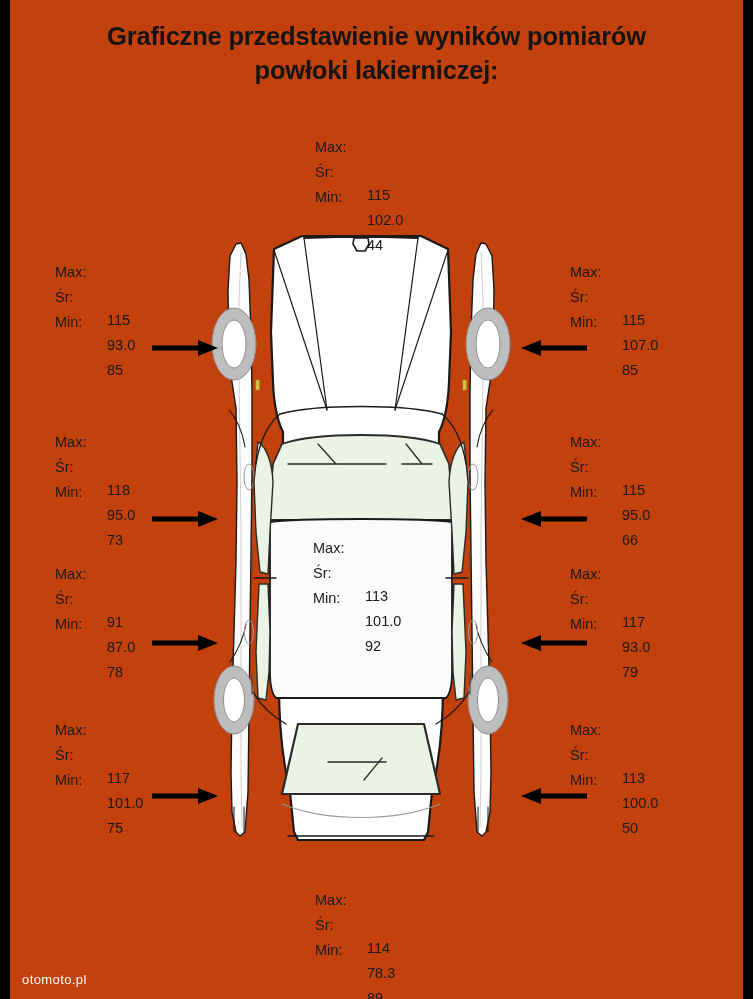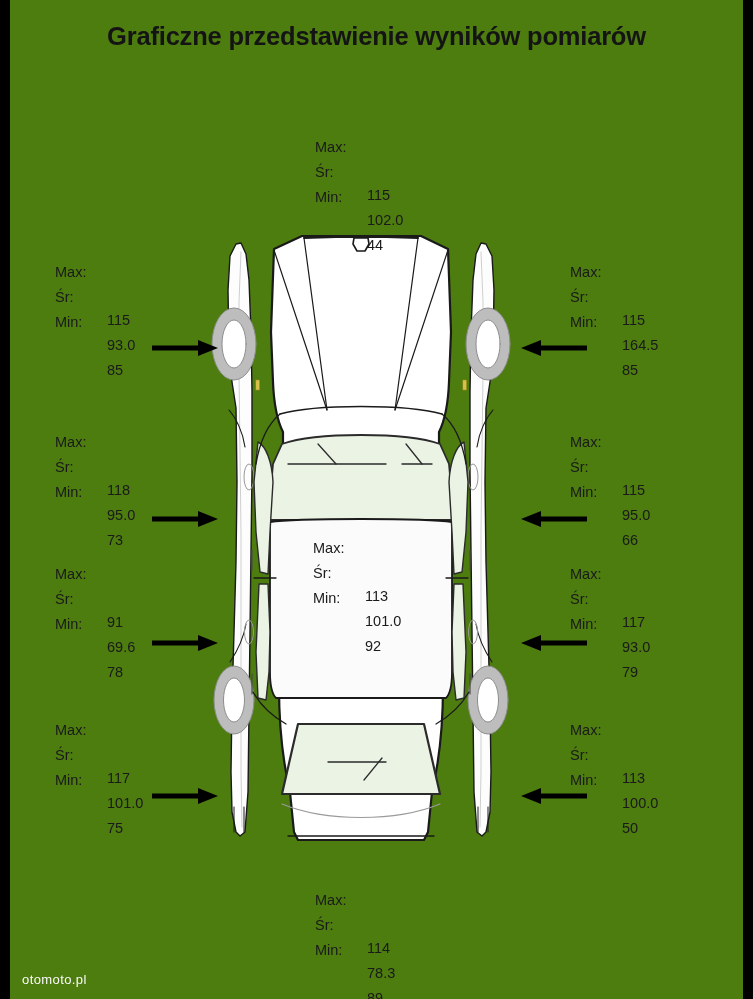--- a/index.html
+++ b/index.html
@@ -8,21 +8,21 @@
     background: #ffffff;
   }
   body {
     font-family: "Liberation Sans", sans-serif;
     -webkit-font-smoothing: antialiased;
   }
   #page {
     position: relative;
     width: 753px;
     height: 999px;
-    background: #4d7c0f;
+    background: #c2410c;
     overflow: hidden;
   }
   .edge-strip {
     position: absolute;
     top: 0;
     width: 10px;
     height: 999px;
     background: #000000;
   }
   .edge-left  { left: 0; }
@@ -92,20 +92,21 @@
 </head>
 <body>
 
 <div id="page">
 
   <div class="edge-strip edge-left"></div>
   <div class="edge-strip edge-right"></div>
 
   <div id="title">
     <div>Graficzne przedstawienie wyników pomiarów</div>
+    <div>powłoki lakierniczej:</div>
   </div>
 
   <div id="car">
     <svg width="330" height="615" viewBox="0 0 330 615" xmlns="http://www.w3.org/2000/svg">
       <g fill="none" stroke="#1a1a1a" stroke-width="1.1" stroke-linejoin="round" stroke-linecap="round">
 
         <g>
           <path d="M40,12 L34,24 L32,58 L33,120 L36,150 L40,176 L41,250 L40,330
                    L38,400 L36,470 L35,540 L36,580 L40,600 L44,604 L49,600
                    L52,560 L53,480 L54,400 L55,320 L56,240 L56,160 L55,100
@@ -317,21 +318,21 @@
       </div>
   </div>
 
   <div class="mblock" style="left:570px; top:265px;">
     <div class="mrow">
         <span class="mlabel">Max:</span>
         <span class="mval">115</span>
       </div>
     <div class="mrow">
         <span class="mlabel">Śr:</span>
-        <span class="mval">164.5</span>
+        <span class="mval">107.0</span>
       </div>
     <div class="mrow">
         <span class="mlabel">Min:</span>
         <span class="mval">85</span>
       </div>
   </div>
 
   <div class="mblock" style="left:55px; top:435px;">
     <div class="mrow">
         <span class="mlabel">Max:</span>
@@ -362,21 +363,21 @@
       </div>
   </div>
 
   <div class="mblock" style="left:55px; top:567px;">
     <div class="mrow">
         <span class="mlabel">Max:</span>
         <span class="mval">91</span>
       </div>
     <div class="mrow">
         <span class="mlabel">Śr:</span>
-        <span class="mval">69.6</span>
+        <span class="mval">87.0</span>
       </div>
     <div class="mrow">
         <span class="mlabel">Min:</span>
         <span class="mval">78</span>
       </div>
   </div>
 
   <div class="mblock" style="left:570px; top:567px;">
     <div class="mrow">
         <span class="mlabel">Max:</span>

